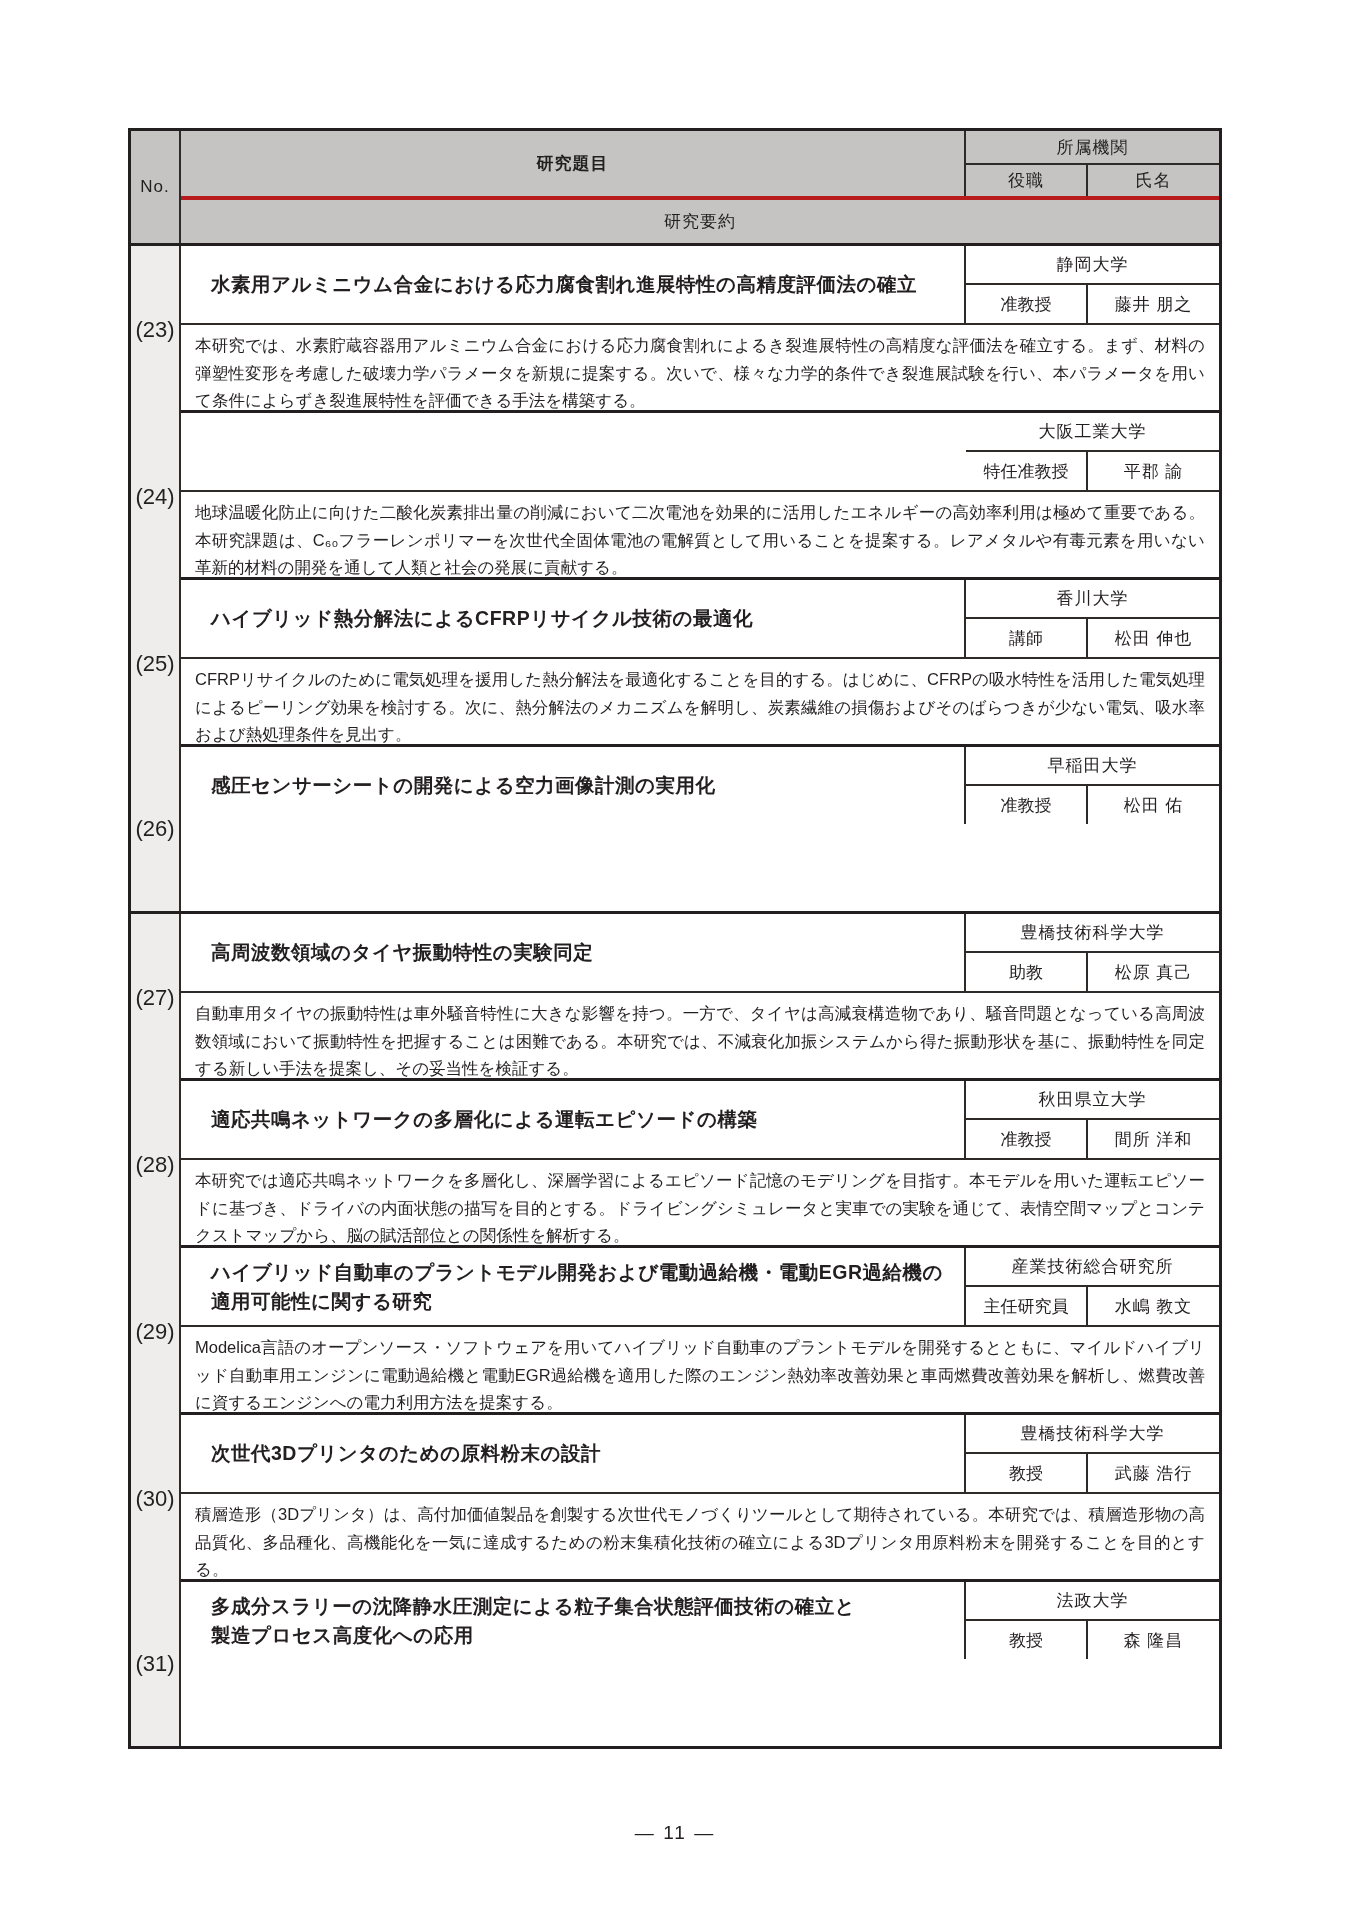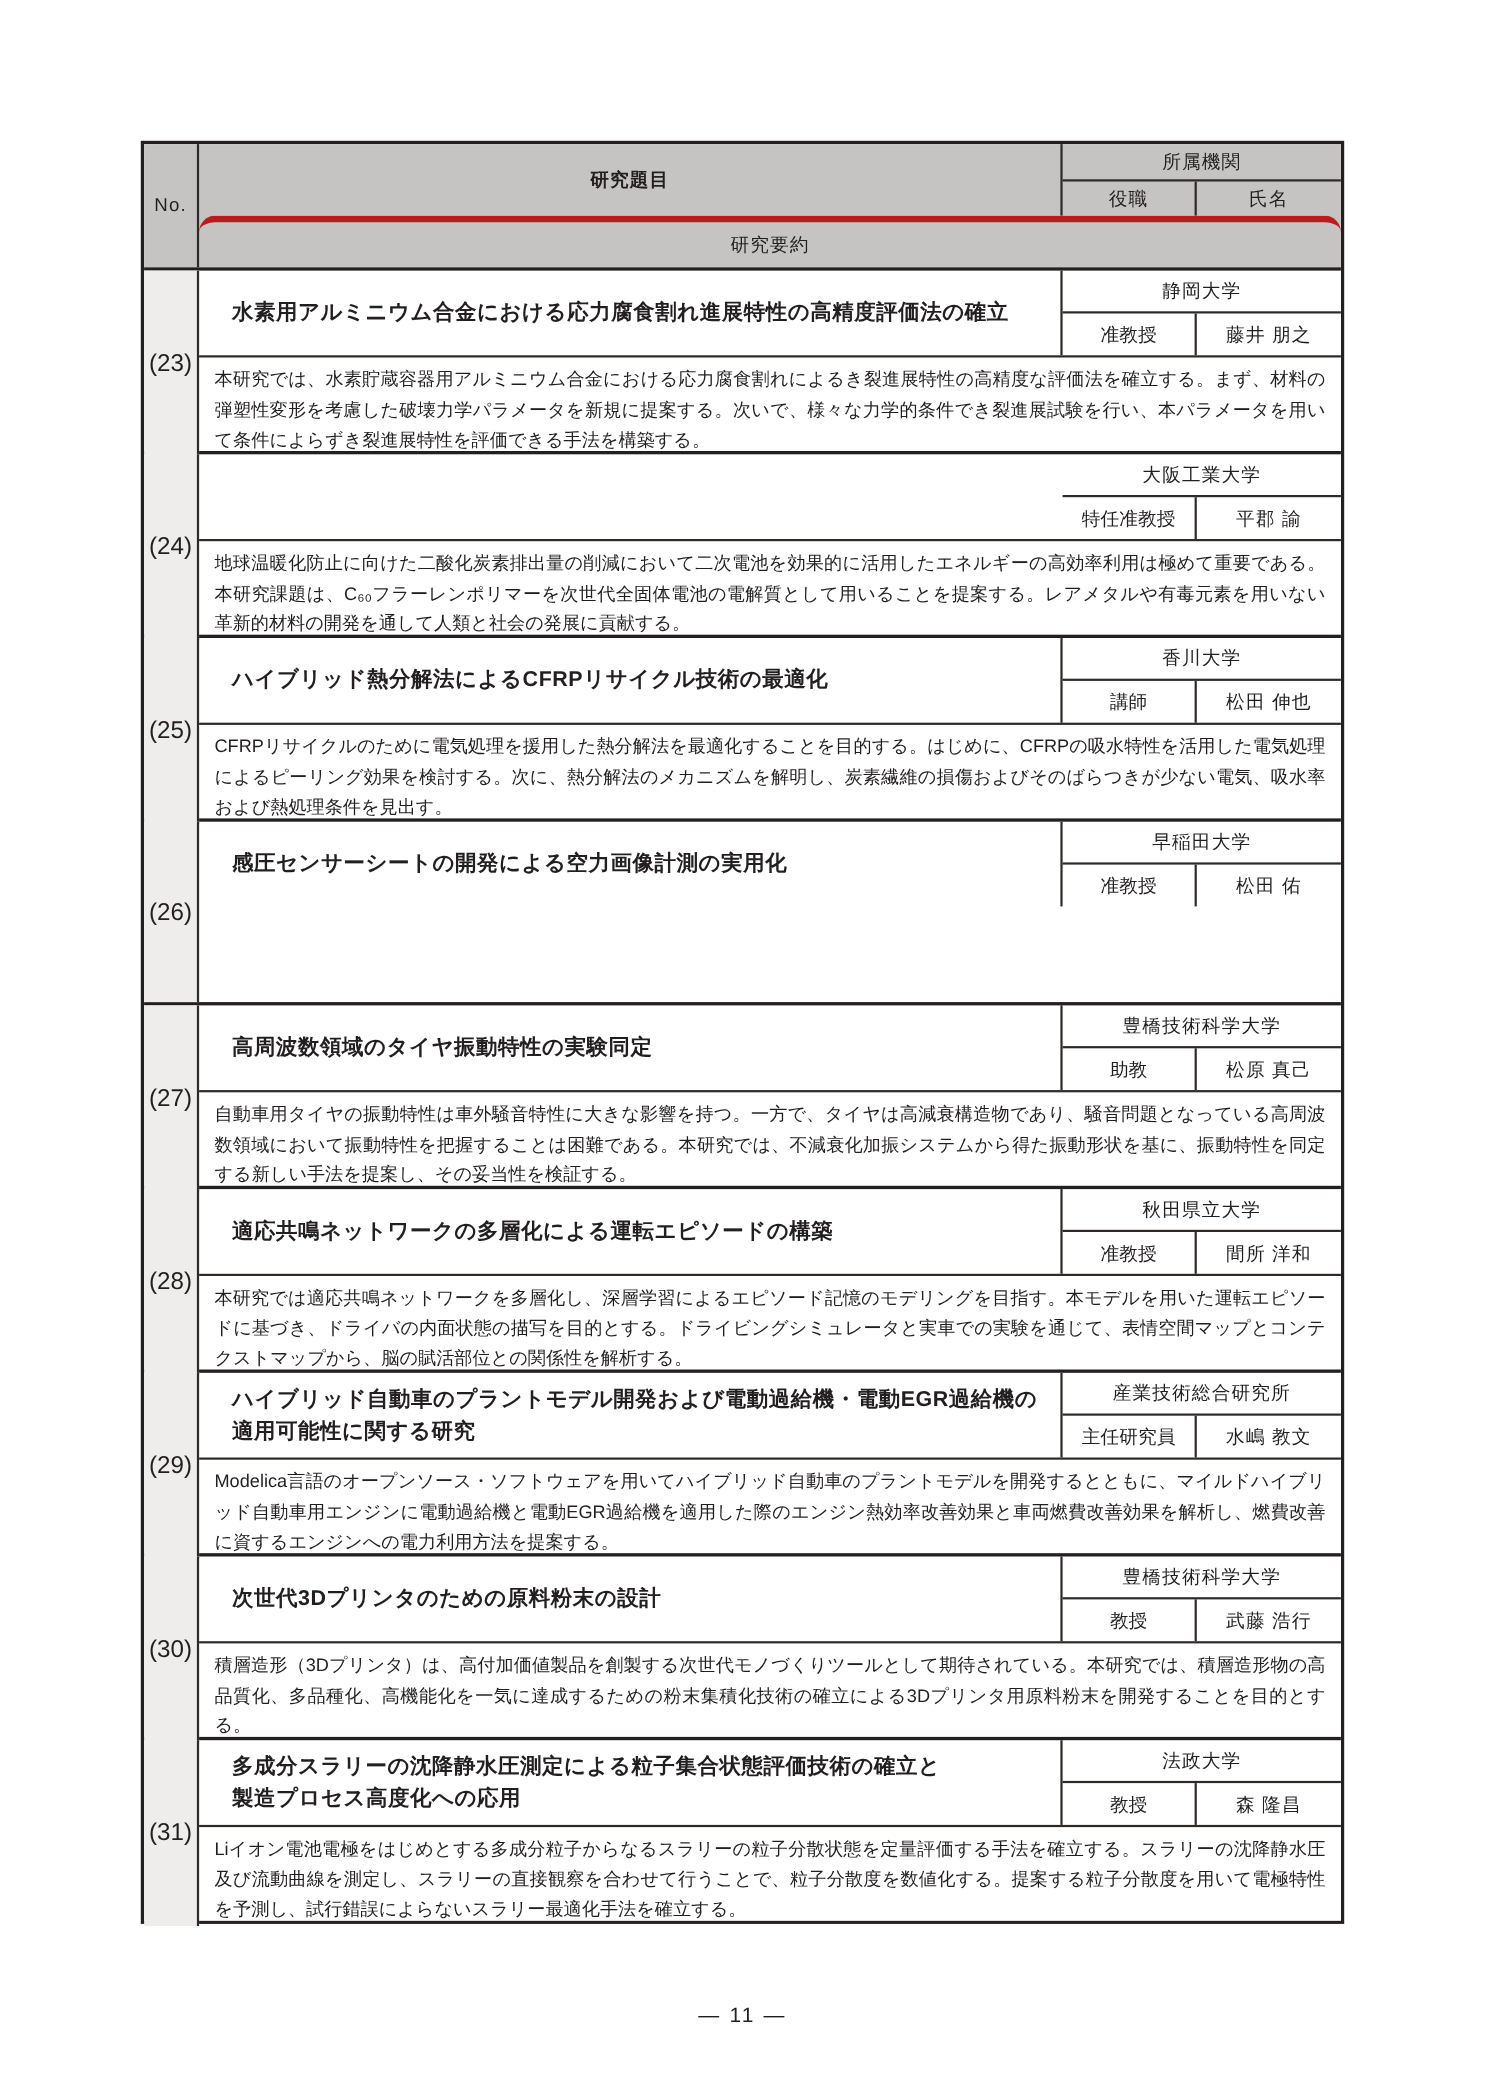--- a/index.html
+++ b/index.html
@@ -32,21 +32,21 @@
     align-items: center;
     justify-content: center;
     font-size: 17px;
     letter-spacing: 1px;
   }
   .h-no      { grid-column: 1; grid-row: 1 / 4; border-right: 2px solid #2d2a28; }
   .h-title   { grid-column: 2; grid-row: 1 / 3; border-right: 2px solid #2d2a28; font-weight: bold; }
   .h-aff     { grid-column: 3 / 5; grid-row: 1; border-bottom: 2px solid #2d2a28; }
   .h-pos     { grid-column: 3; grid-row: 2; border-right: 2px solid #2d2a28; }
   .h-name    { grid-column: 4; grid-row: 2; }
-  .h-sum     { grid-column: 2 / 5; grid-row: 3; border-top: 6px solid #b91c1c; border-radius: 15px; }
+  .h-sum     { grid-column: 2 / 5; grid-row: 3; border-top: 4px solid #b91c1c; }
   
   .entry {
     display: grid;
     grid-template-columns: 50px 785px 122px 1fr;
     grid-template-rows: 39px 38px 1fr;
     height: 167px;
     border-top: 3px solid #231f20;
     background: #ffffff;
   }
   .entry .cell { display: flex; align-items: center; }
@@ -194,21 +194,20 @@
     <div class="cell e-sum">積層造形（3Dプリンタ）は、高付加価値製品を創製する次世代モノづくりツールとして期待されている。本研究では、積層造形物の高品質化、多品種化、高機能化を一気に達成するための粉末集積化技術の確立による3Dプリンタ用原料粉末を開発することを目的とする。</div>
   </div>
 
   <div class="entry">
     <div class="cell e-no">(31)</div>
     <div class="cell e-title">多成分スラリーの沈降静水圧測定による粒子集合状態評価技術の確立と
 製造プロセス高度化への応用</div>
     <div class="cell e-inst">法政大学</div>
     <div class="cell e-pos">教授</div>
     <div class="cell e-name">森 隆昌</div>
-    <div class="cell e-sum">Liイオン電池電極をはじめとする多成分粒子からなるスラリーの粒子分散状態を定量評価する手法を確立する。スラリーの沈降静水圧及び流動曲線を測定し、スラリーの直接観察を合わせて行うことで、粒子分散度を数値化する。提案する粒子分散度を用いて電極特性を予測し、試行錯誤によらないスラリー最適化手法を確立する。</div>
   </div>
 </div>
 
   </div>
 
   <div class="footer">— 11 —</div>
 
 </div>
 
 </body></html>

